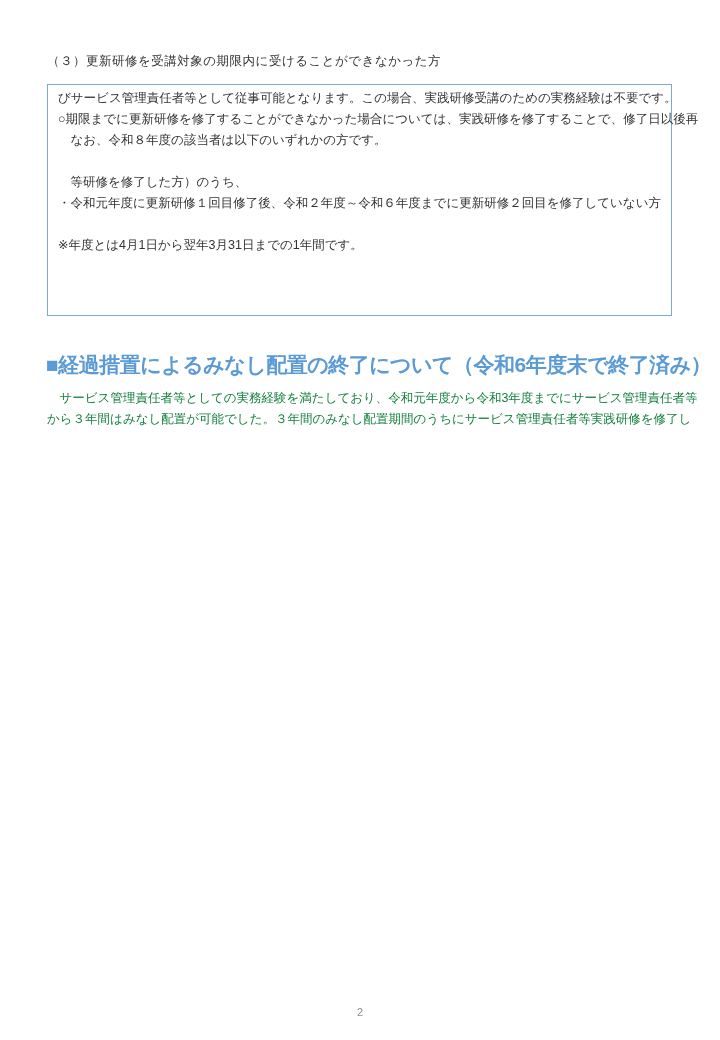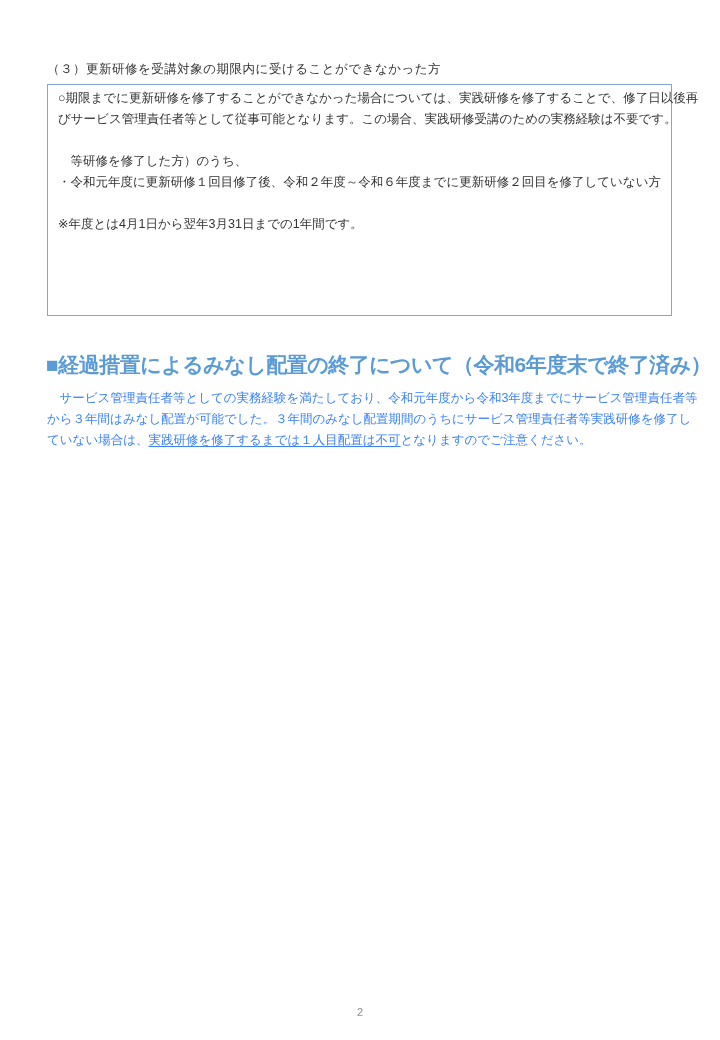--- a/index.html
+++ b/index.html
@@ -19,21 +19,20 @@
   }
   .section3-heading {
     position: absolute;
     left: 47px;
     top: 52px;
     font-size: 12.5px;
     line-height: 18px;
     color: #333333;
     letter-spacing: 0.5px;
     white-space: nowrap;
-    margin-top: 8px;
   }
   .notice-box {
     position: absolute;
     left: 47px;
     top: 84px;
     width: 625px;
     height: 232px;
     border: 1px solid #7FA8D4;
     background: #ffffff;
     padding: 3px 10px 0 10px;
@@ -58,21 +57,21 @@
   .minashi-paragraph {
     position: absolute;
     left: 47px;
     top: 388px;
     width: 628px;
   }
   .para-line {
     font-size: 12.5px;
     line-height: 21px;
     min-height: 21px;
-    color: #3b82f6;
+    color: #15803d;
     white-space: nowrap;
   }
   .underline-emphasis {
     text-decoration: underline;
     text-underline-offset: 2px;
   }
   .page-number {
     position: absolute;
     left: 0;
     right: 0;
@@ -83,32 +82,32 @@
   }
 </style>
 </head>
 <body>
 
 <div class="page">
 
   <div class="section3-heading">（３）更新研修を受講対象の期限内に受けることができなかった方</div>
 
   <div class="notice-box">
+    <div class="box-line">びサービス管理責任者等として従事可能となります。この場合、実践研修受講のための実務経験は不要です。</div>
     <div class="box-line">○期限までに更新研修を修了することができなかった場合については、実践研修を修了することで、修了日以後再</div>
-    <div class="box-line">びサービス管理責任者等として従事可能となります。この場合、実践研修受講のための実務経験は不要です。</div>
+    <div class="box-line">　なお、令和８年度の該当者は以下のいずれかの方です。</div>
     <div class="box-line"></div>
     <div class="box-line">　等研修を修了した方）のうち、</div>
     <div class="box-line">・令和元年度に更新研修１回目修了後、令和２年度～令和６年度までに更新研修２回目を修了していない方</div>
     <div class="box-line"></div>
     <div class="box-line">※年度とは4月1日から翌年3月31日までの1年間です。</div>
   </div>
 
   <div class="minashi-heading">■経過措置によるみなし配置の終了について（令和6年度末で終了済み）</div>
 
   <div class="minashi-paragraph">
     <div class="para-line">　サービス管理責任者等としての実務経験を満たしており、令和元年度から令和3年度までにサービス管理責任者等</div>
     <div class="para-line">から３年間はみなし配置が可能でした。３年間のみなし配置期間のうちにサービス管理責任者等実践研修を修了し</div>
-    <div class="para-line"><span>ていない場合は、</span><span class="underline-emphasis">実践研修を修了するまでは１人目配置は不可</span><span>となりますのでご注意ください。</span></div>
   </div>
 
   <div class="page-number">2</div>
 
 </div>
 
 </body></html>

